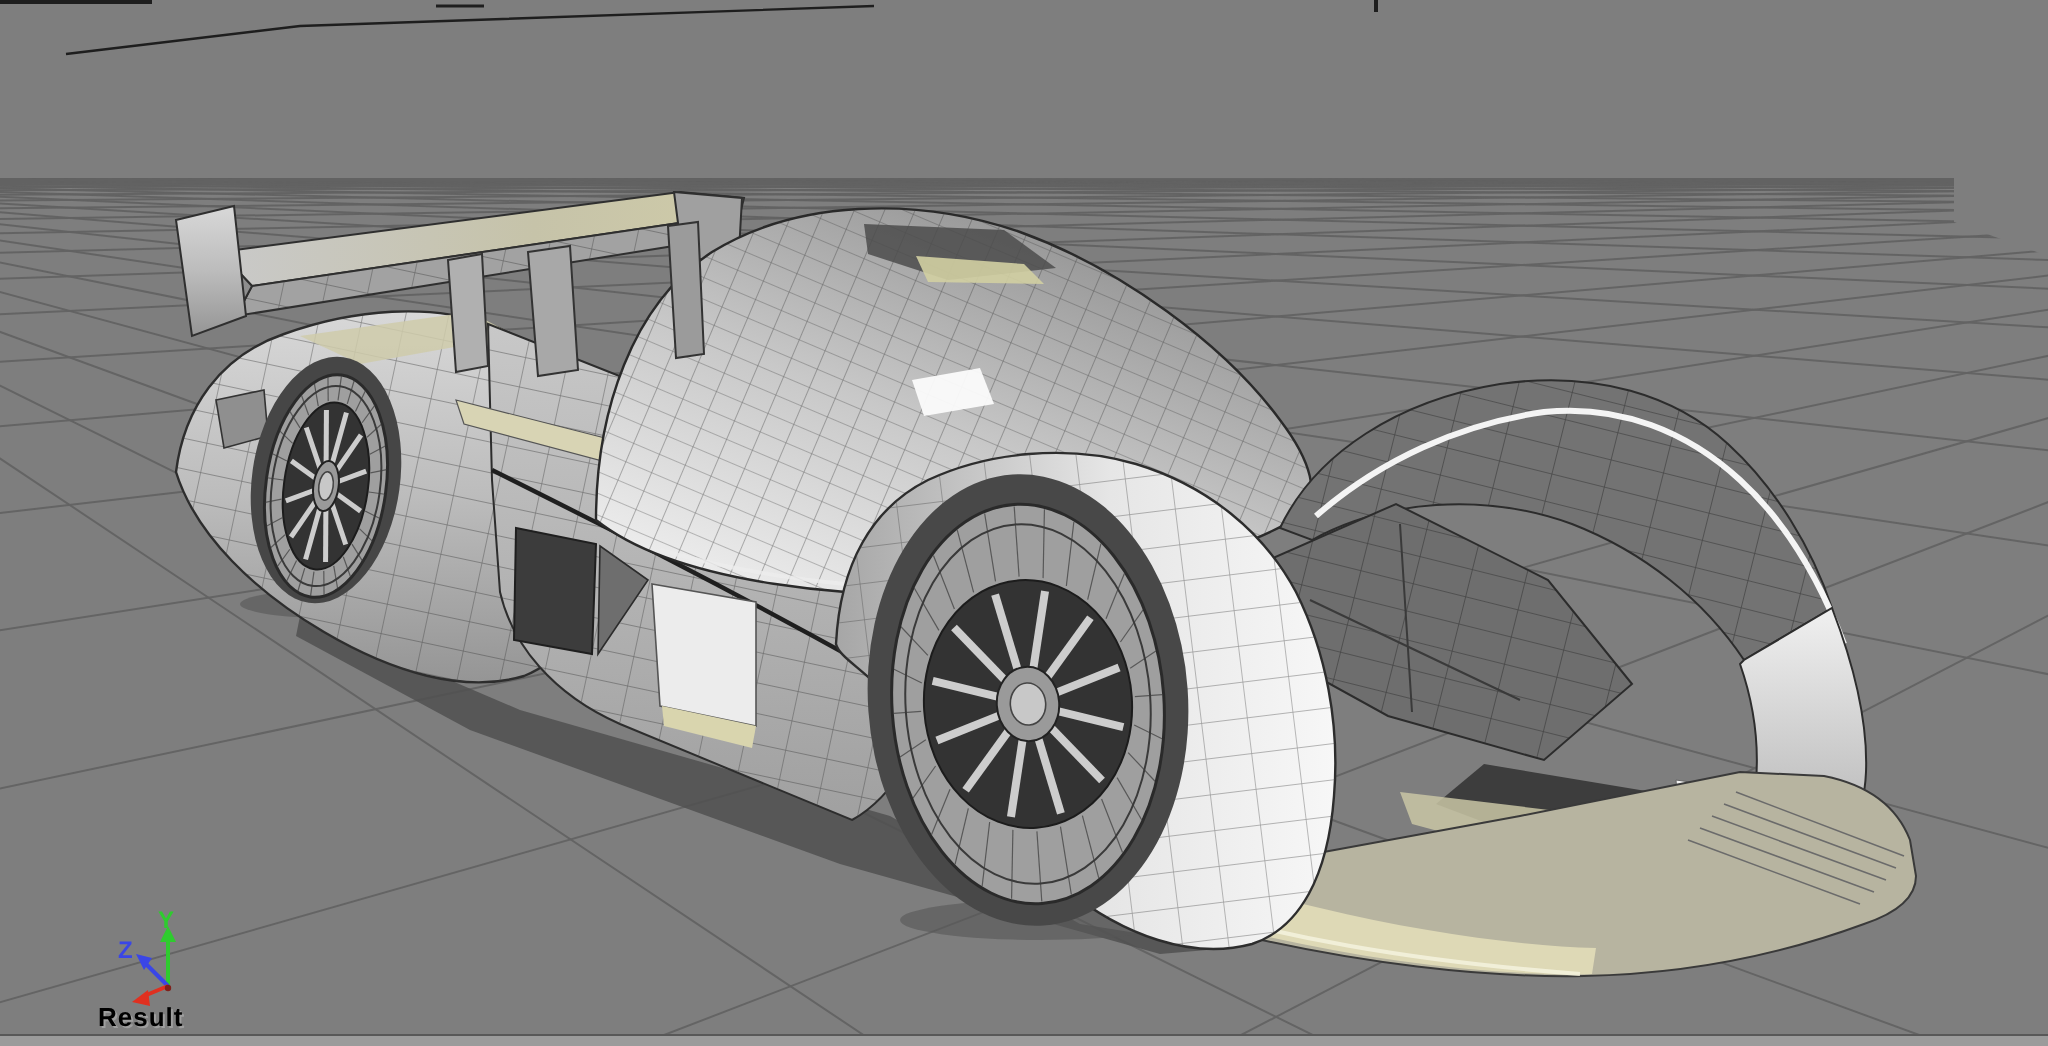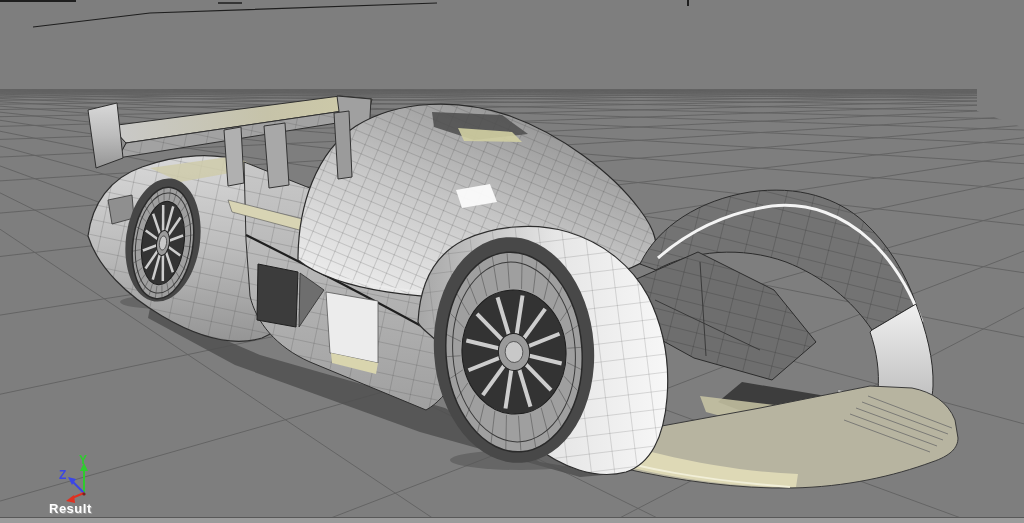--- a/index.html
+++ b/index.html
@@ -6,21 +6,21 @@
   .viewport{position:relative;width:1024px;height:523px;overflow:hidden;background:#7e7e7e;}
   .viewport svg.scene{position:absolute;left:0;top:0;}
   .watermark{
     position:absolute;left:6px;top:486px;z-index:6;
     font-size:25px;font-weight:bold;letter-spacing:0.4px;
     color:#f2c60a;text-shadow:1px 1px 0 rgba(70,50,0,.45);
     white-space:nowrap;user-select:none;
   }
   .result-label{
     position:absolute;left:49px;top:501px;z-index:5;
-    font-size:13px;font-weight:bold;color:#ffffff;
+    font-size:13px;font-weight:bold;color:#000000;
     text-shadow:1px 1px 0 #9e9e9e;letter-spacing:0.5px;
   }
   .bottom-strip{
     position:absolute;left:0;bottom:0;width:100%;height:5px;z-index:4;
     background:#9b9b9b;border-top:1px solid #585858;
   }
 </style>
 </head>
 <body>
 

